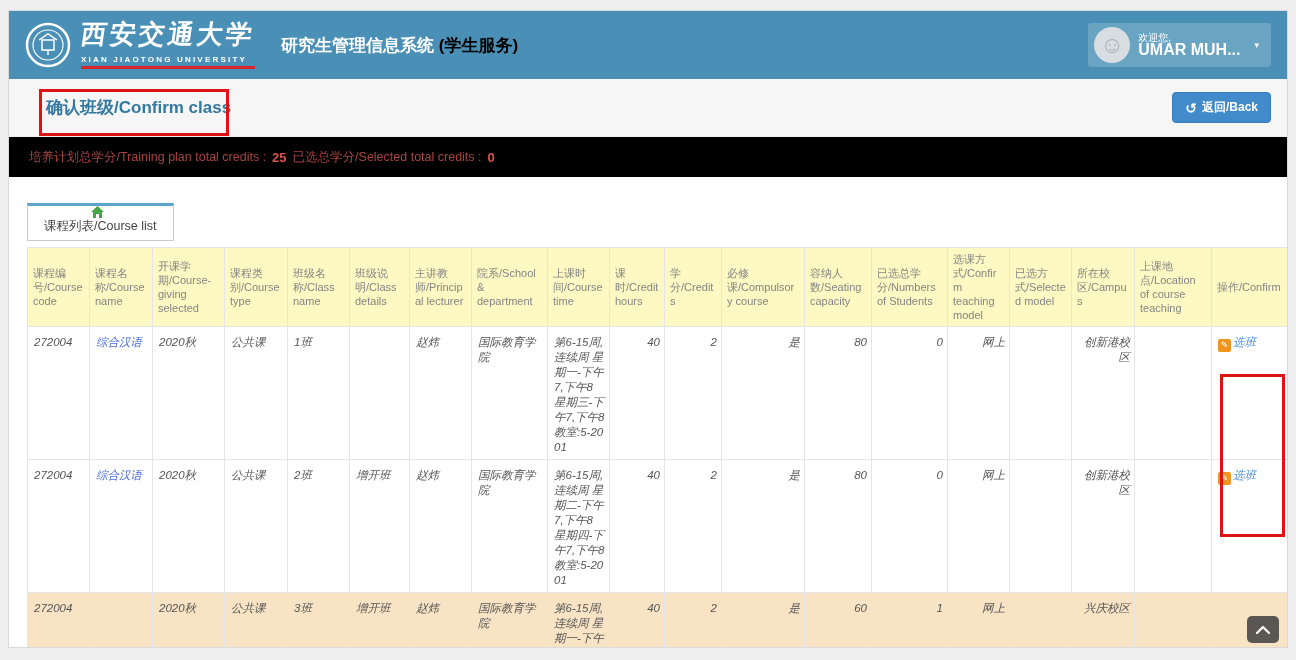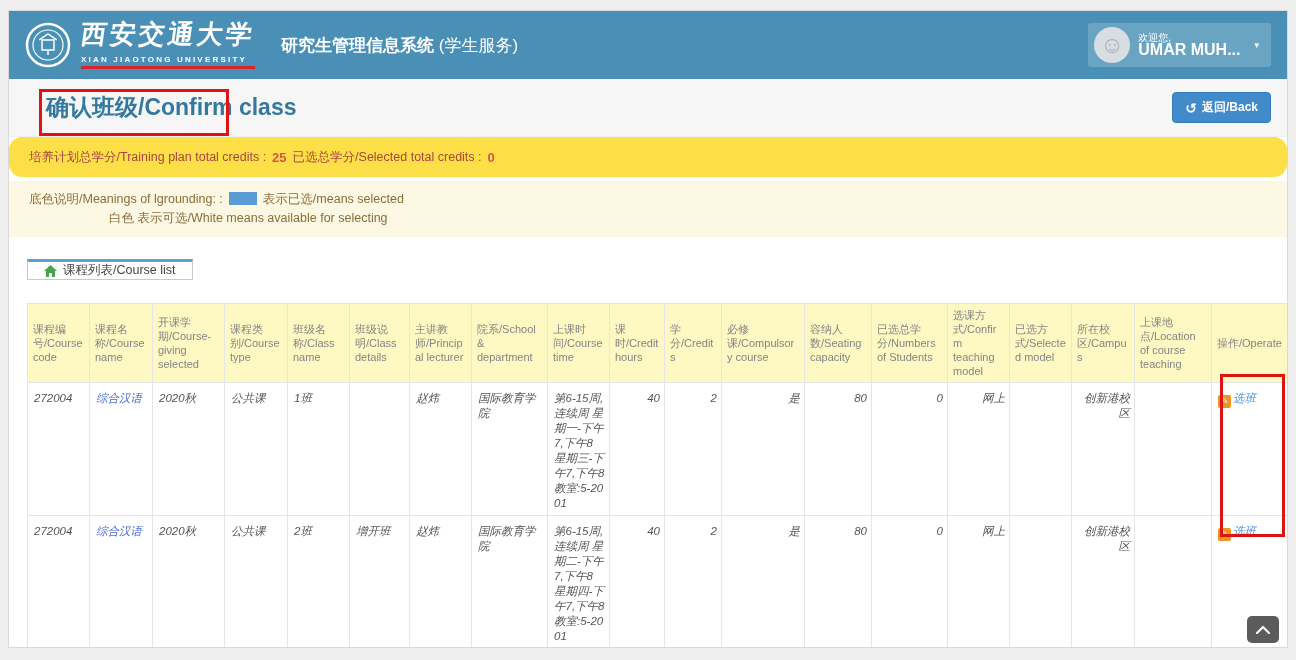--- a/index.html
+++ b/index.html
@@ -8,45 +8,45 @@
 
   
   .topbar { height:68px; background:#4a90b6; display:flex; align-items:center; padding:0 16px; }
   .brand { display:flex; align-items:center; }
   .seal { width:46px; height:46px; margin-right:10px; flex:none; }
   .brand-text { color:#fff; margin-right:26px; }
   .uni-cn { font-size:26px; font-weight:bold; letter-spacing:3px; transform:skewX(-8deg); line-height:26px; white-space:nowrap; }
   .uni-en { font-size:8px; font-weight:bold; letter-spacing:2.2px; margin-top:8px; white-space:nowrap; }
   .uni-underline { height:3px; background:#d8242a; margin-top:2px; }
   .sys-title { color:#fff; font-size:17px; font-weight:bold; white-space:nowrap; }
-  .sys-title .sub { color:#ffffff; font-weight:normal; }
+  .sys-title .sub { color:#000000; font-weight:bold; }
   .user-chip { margin-left:auto; background:rgba(255,255,255,0.18); border-radius:3px; padding:4px 12px 4px 6px; display:flex; align-items:center; color:#fff; cursor:pointer; }
   .avatar { width:36px; height:36px; border-radius:50%; background:#d7dde1; color:#aab3b9; font-size:24px; line-height:36px; text-align:center; margin-right:8px; overflow:hidden; }
   .user-lines { font-size:10px; line-height:12px; text-align:left; }
   .user-name { font-size:16px; font-weight:bold; }
   .caret { font-size:9px; margin-left:14px; color:#fff; }
 
   
   .titlebar { height:58px; background:#f6f6f6; display:flex; align-items:center; justify-content:space-between; padding:0 16px 0 37px; border-bottom:1px solid #eee; }
-  .page-title { font-size:23px; font-weight:bold; color:#33789f; }
+  .page-title { font-size:17px; font-weight:bold; color:#33789f; }
   .back-btn { background:#428bca; border:1px solid #357ebd; color:#fff; font-size:12px; font-weight:bold; border-radius:4px; padding:6px 12px; cursor:pointer; display:flex; align-items:center; font-family:inherit; }
   .back-icon { font-size:14px; margin-right:5px; font-weight:bold; }
 
   
-  .credits-banner { height:40px; background:#fde047; color:#a94442; font-size:12.5px; display:flex; align-items:center; padding:0 20px;border-radius:13px; }
+  .credits-banner { height:40px; background:#000000; color:#a94442; font-size:12.5px; display:flex; align-items:center; padding:0 20px; }
   .credits-banner b { color:#d9534f; margin:0 6px; font-size:13px; }
   .credits-banner .lbl2 { }
   .gap4 { height:4px; background:#fff; }
   .legend-banner { height:56px; background:#fcf8e3; color:#8a6d3b; font-size:12.5px; padding:9px 20px; line-height:19px; }
   .legend-swatch { display:inline-block; width:28px; height:13px; vertical-align:-2px; margin:0 6px; }
   .legend-line2 { padding-left:80px; }
 
   
   .tabs { margin:22px 0 0 18px; height:38px; }
-  .tab { display:inline-flex; align-items:center; height:21px; padding:0 16px; background:#fff; border:1px solid #c9c9c9; border-top:3px solid #5ba3cf; font-size:12.5px; color:#444; cursor:pointer; }
+  .tab { display:inline-flex; align-items:center; height:38px; padding:0 16px; background:#fff; border:1px solid #c9c9c9; border-top:3px solid #5ba3cf; font-size:12.5px; color:#444; cursor:pointer;flex-direction:column; }
   .home-icon { margin-right:6px; display:inline-flex; }
 
   
   .table-wrap { margin:6px 10px 0 18px; }
   table { border-collapse:collapse; table-layout:fixed; width:1262px; }
   th, td { border:1px solid #e5e5e5; font-weight:normal; }
   thead tr { height:70px; background:#fef9c3; }
   th { font-size:11px; color:#848484; text-align:left; padding:4px 5px; vertical-align:middle; line-height:14px; word-break:break-word; }
   td { font-size:11.5px; color:#555; padding:8px 4px 4px 6px; vertical-align:top; line-height:15px; word-break:break-all;font-style:italic; }
   td:nth-child(n+10):nth-child(-n+18) { text-align:right; }
@@ -110,26 +110,20 @@
 
   <div class="credits-banner">
     <span>培养计划总学分/Training plan total credits :</span>
     <b>25</b>
     <span class="lbl2">已选总学分/Selected total credits :</span>
     <b>0</b>
   </div>
 
   <div class="gap4"></div>
 
-  <div class="legend-banner">
-    <div>
-      <span>底色说明/Meanings of lgrounding: :</span><span class="legend-swatch" style="background: rgb(91, 155, 213);"></span><span>表示已选/means selected</span>
-    </div>
-    <div class="legend-line2">白色 表示可选/White means available for selecting</div>
-  </div>
 
   <div class="tabs">
     <div class="tab">
       <span class="home-icon">
         <svg width="13" height="12" viewBox="0 0 13 12">
             <path d="M6.5 0 L13 6 L11 6 L11 12 L8 12 L8 8 L5 8 L5 12 L2 12 L2 6 L0 6 Z" fill="#47a447"></path>
           </svg>
       </span>
       <span>课程列表/Course list</span>
     </div>
@@ -171,21 +165,21 @@
             <th>上课时间/Course time</th>
             <th>课时/Credit hours</th>
             <th>学分/Credits</th>
             <th>必修课/Compulsory course</th>
             <th>容纳人数/Seating capacity</th>
             <th>已选总学分/Numbers of Students</th>
             <th>选课方式/Confirm teaching model</th>
             <th>已选方式/Selected model</th>
             <th>所在校区/Campus</th>
             <th>上课地点/Location of course teaching</th>
-            <th>操作/Operate</th>
+            <th>操作/Confirm</th>
           </tr>
         </thead>
       <tbody id="tbody">
           <tr>
             <td>272004</td>
             <td><span class="lnk">综合汉语</span></td>
             <td>2020秋</td>
             <td>公共课</td>
             <td>1班</td>
             <td></td>

